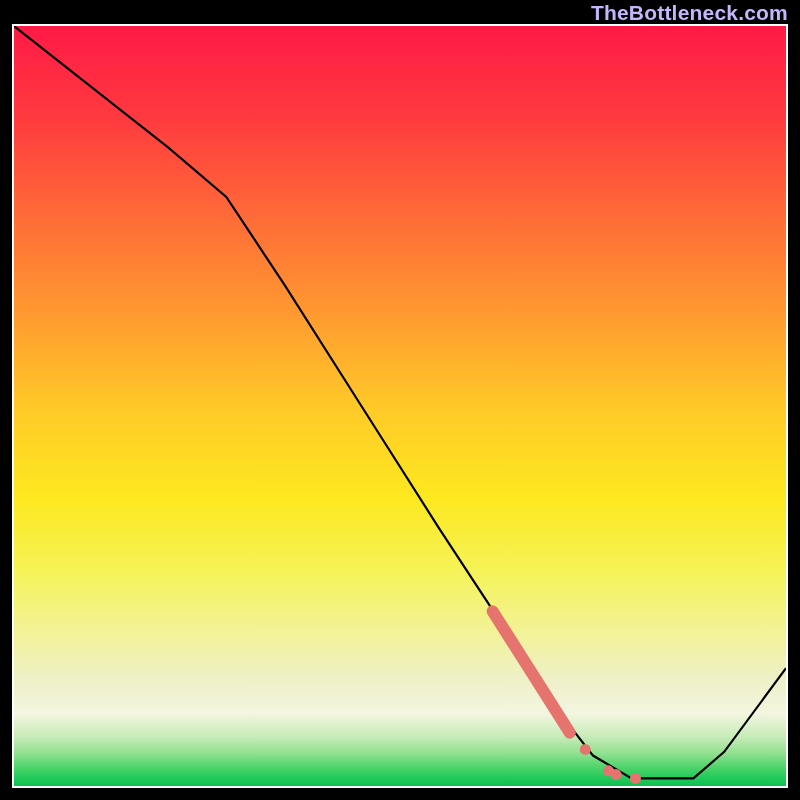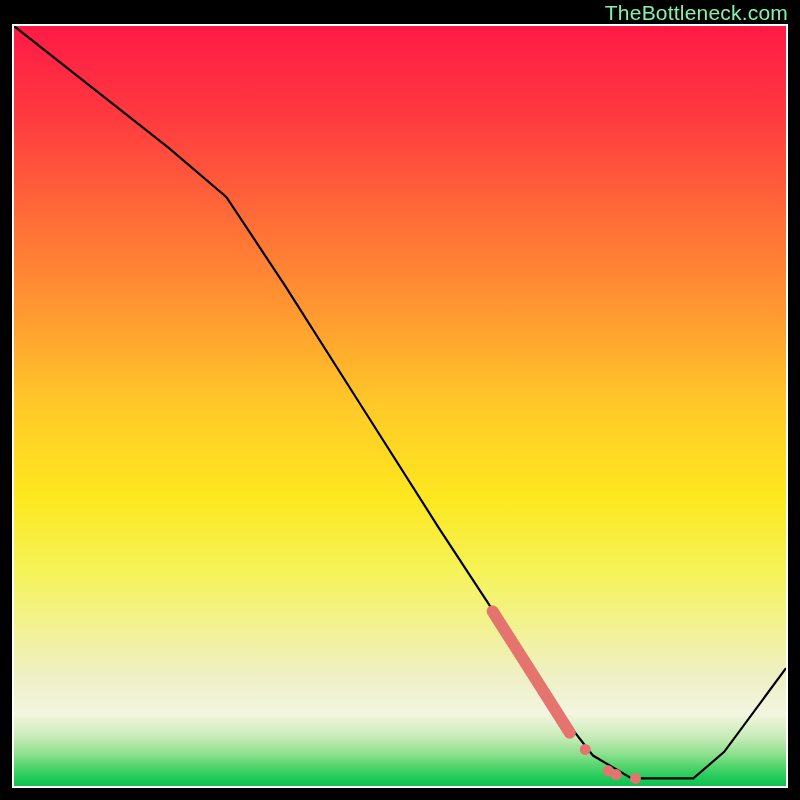--- a/index.html
+++ b/index.html
@@ -26,22 +26,22 @@
     top: 2px;
     right: 2px;
     bottom: 2px;
     overflow: hidden;
   }
   .watermark {
     position: absolute;
     top: 1px;
     right: 12px;
     font-size: 21px;
-    font-weight: normal;
-    color: #86efac;
+    font-weight: bold;
+    color: #c4b5fd;
     letter-spacing: 0.2px;
     z-index: 50;
   }
   svg.curve {
     position: absolute;
     left: 0; top: 0;
     width: 100%;
     height: 100%;
     z-index: 20;
   }

